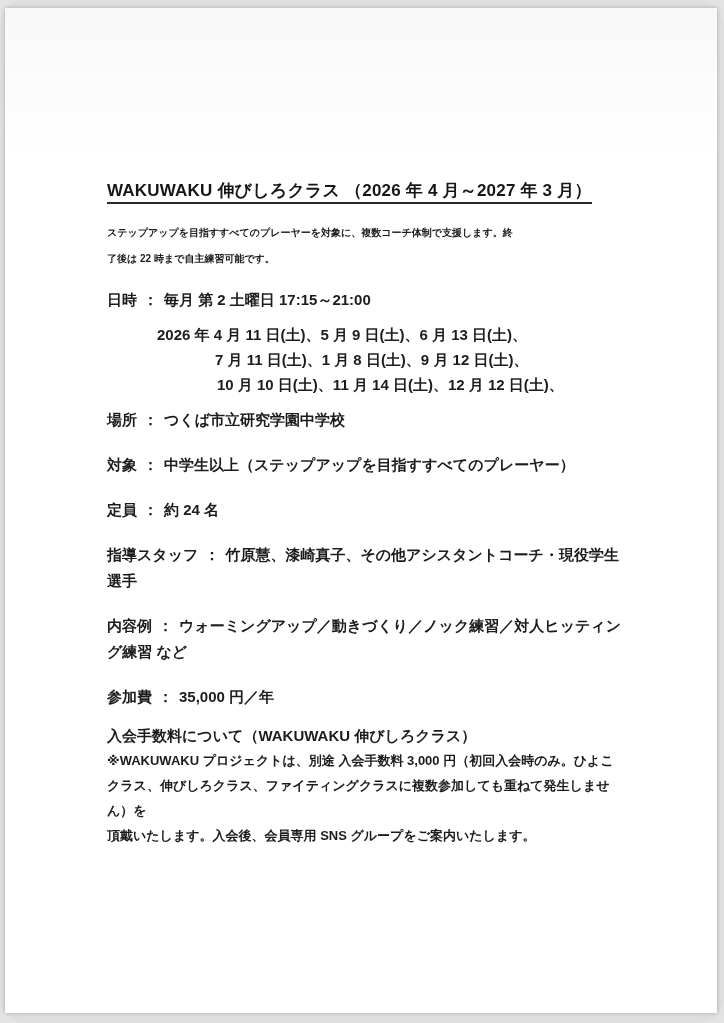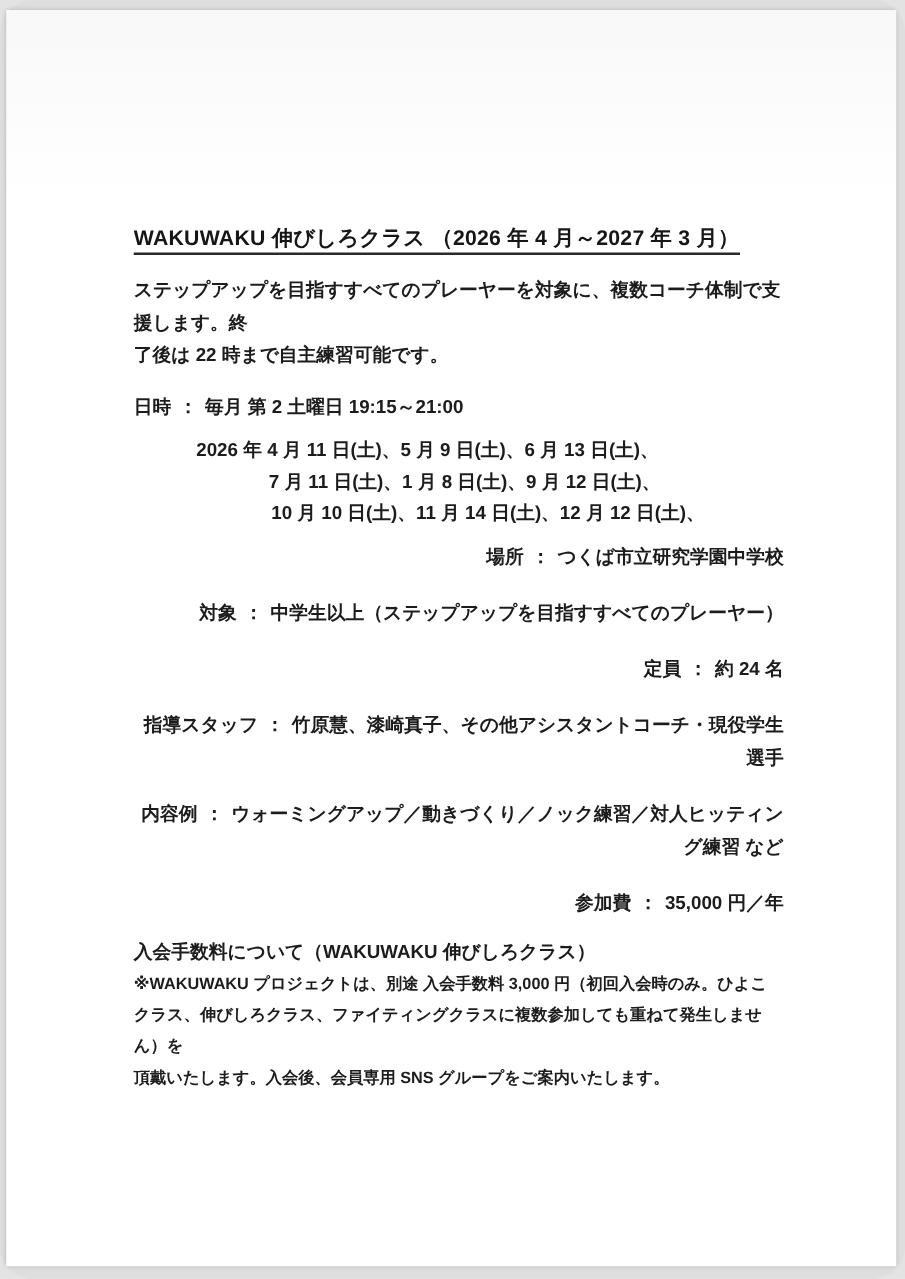--- a/index.html
+++ b/index.html
@@ -49,42 +49,42 @@
     font-size: 17px;
     line-height: 26px;
     letter-spacing: 0.2px;
     color: #161616;
   }
   .doc-title .underline {
     border-bottom: 2px solid #2a2a2a;
     padding-bottom: 2px;
   }
   .body-text {
-    font-size: 15px;
+    font-size: 10px;
     line-height: 26px;
   }
   .intro {
     margin: 0 0 15px 0;
     white-space: pre-line;
   }
   .row {
     font-size: 15px;
     line-height: 26px;
   }
   .row-schedule { margin-bottom: 9px; }
   .colon { margin: 0 6px; }
   .dates {
     margin-left: 50px;
     margin-bottom: 10px;
     font-size: 15px;
     line-height: 25px;
   }
   .date-line-1 { margin-left: 58px; }
   .date-line-2 { margin-left: 60px; }
-  .rows .row { margin-bottom: 19px; text-align: right; }
+  .rows .row { margin-bottom: 19px; }
   .fees { margin-top: -6px; }
   .fees-heading {
     margin: 0;
     font-size: 15px;
     line-height: 25px;
   }
   .fees-note {
     margin: 0;
     font-size: 13px;
     line-height: 25px;
@@ -99,21 +99,21 @@
     <div class="content">
 
       <h1 class="doc-title">
         <span class="underline">WAKUWAKU 伸びしろクラス （2026 年 4 月～2027 年 3 月）</span>
       </h1>
 
       <p class="body-text intro">ステップアップを目指すすべてのプレーヤーを対象に、複数コーチ体制で支援します。終
 了後は 22 時まで自主練習可能です。</p>
 
       <div class="row row-schedule">
-        <span>日時</span><span class="colon">：</span><span>毎月 第 2 土曜日 19:15～21:00</span>
+        <span>日時</span><span class="colon">：</span><span>毎月 第 2 土曜日 17:15～21:00</span>
       </div>
 
       <div class="dates">
         <div class="date-line date-line-0">2026 年 4 月 11 日(土)、5 月 9 日(土)、6 月 13 日(土)、</div>
         <div class="date-line date-line-1">7 月 11 日(土)、1 月 8 日(土)、9 月 12 日(土)、</div>
         <div class="date-line date-line-2">10 月 10 日(土)、11 月 14 日(土)、12 月 12 日(土)、</div>
       </div>
 
       <div class="rows">
         <div class="row">

